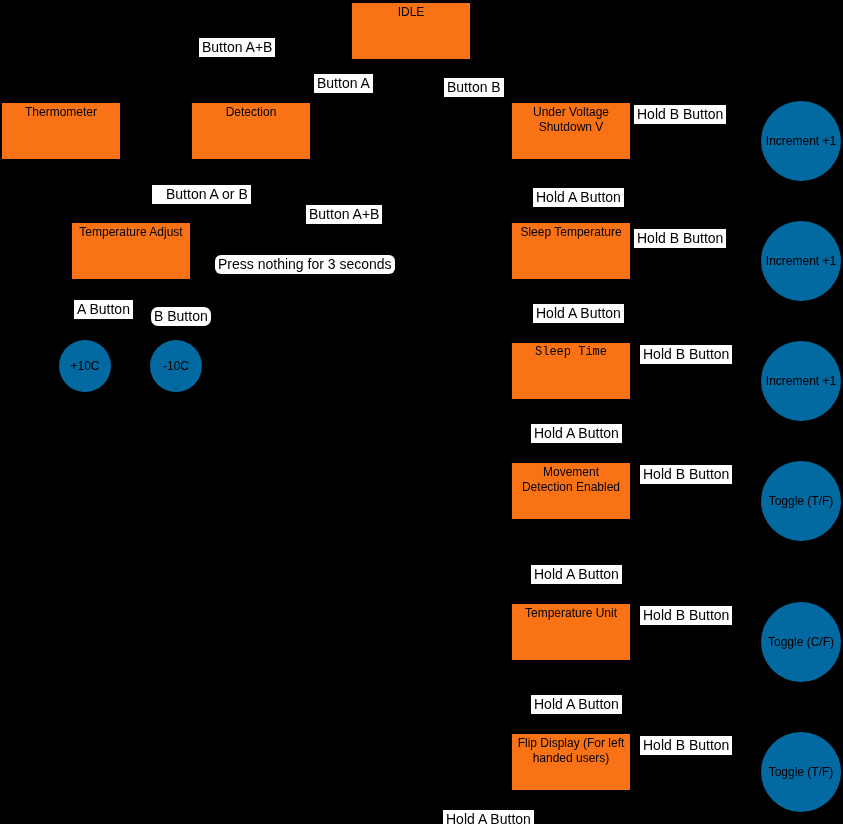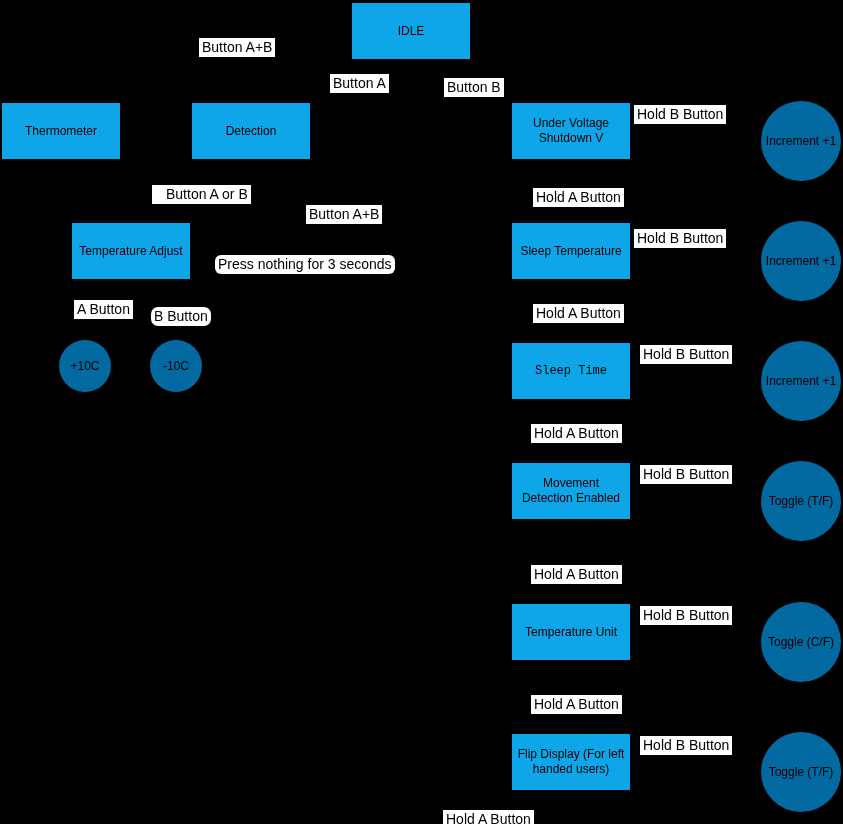--- a/index.html
+++ b/index.html
@@ -10,26 +10,25 @@
   #canvas {
     position: relative;
     width: 843px;
     height: 824px;
     background: #000000;
     overflow: hidden;
     font-family: "Liberation Sans", sans-serif;
   }
   .node-box {
     position: absolute;
-    background: #0ea5e9;
+    background: #f97316;
     color: #000000;
     border: 1px solid #000000;
     box-sizing: border-box;
     display: flex;
-    align-items: center;
     justify-content: center;
     text-align: center;
     font-size: 12px;
     line-height: 1.25;
     padding: 2px 4px;
   }
   .node-circle {
     position: absolute;
     background: #0369a1;
     color: #000000;
@@ -109,21 +108,21 @@
       </div>
       <div class="node-circle" style="left: 761px; top: 602px; width: 80px; height: 80px;">
         <span>Toggle (C/F)</span>
       </div>
       <div class="node-circle" style="left: 761px; top: 732px; width: 80px; height: 80px;">
         <span>Toggle (T/F)</span>
       </div>
     </div>
   <div id="labels-layer">
       <div class="edge-label" style="left: 199px; top: 38px;">Button A+B</div>
-      <div class="edge-label" style="left: 330px; top: 74px;">Button A</div>
+      <div class="edge-label" style="left: 314px; top: 74px;">Button A</div>
       <div class="edge-label" style="left: 444px; top: 78px;">Button B</div>
       <div class="edge-label" style="left: 634px; top: 105px;">Hold B Button</div>
       <div class="edge-label" style="left: 152px; top: 185px; padding-left: 14px;">Button A or B</div>
       <div class="edge-label" style="left: 533px; top: 188px;">Hold A Button</div>
       <div class="edge-label" style="left: 306px; top: 205px;">Button A+B</div>
       <div class="edge-label" style="left: 634px; top: 229px;">Hold B Button</div>
       <div class="edge-label" style="left: 215px; top: 255px; border-radius: 6px;">Press nothing for 3 seconds</div>
       <div class="edge-label" style="left: 533px; top: 304px;">Hold A Button</div>
       <div class="edge-label" style="left: 74px; top: 300px;">A Button</div>
       <div class="edge-label" style="left: 151px; top: 307px; border-radius: 7px;">B Button</div>

